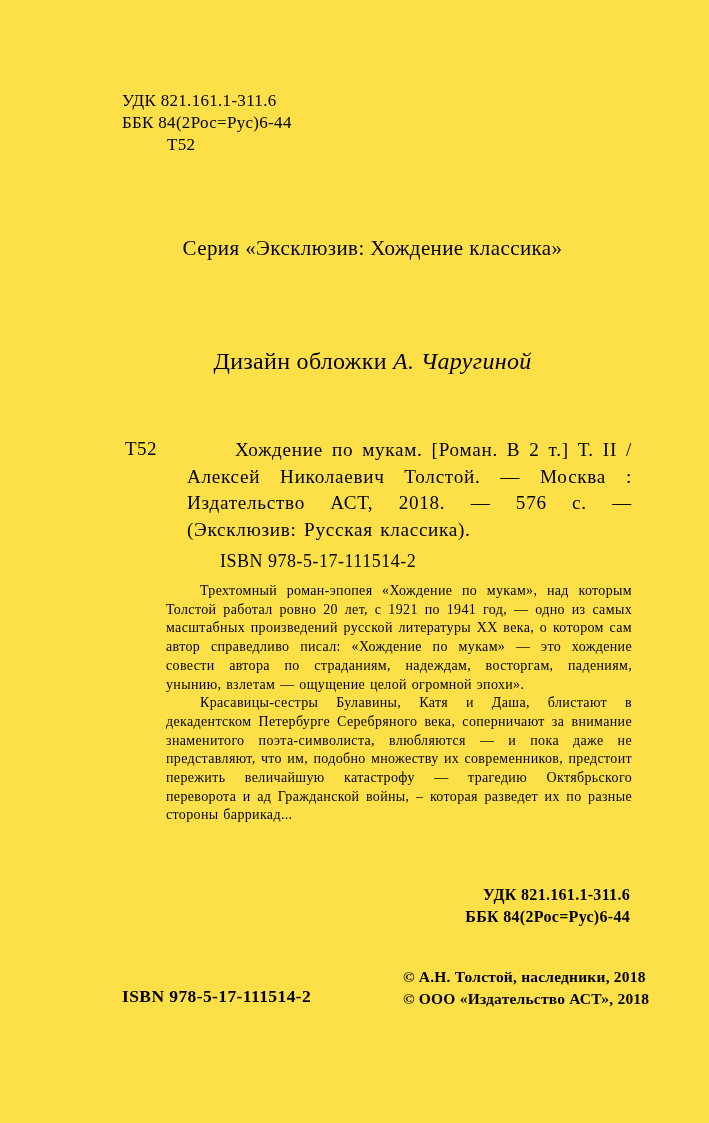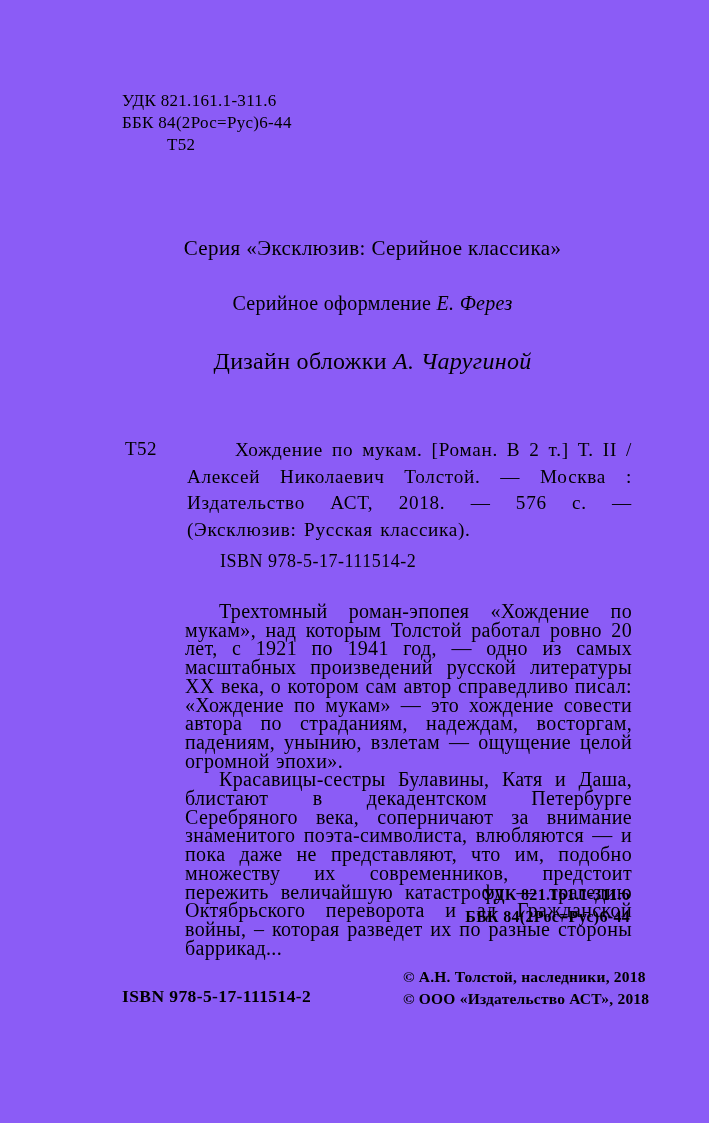--- a/index.html
+++ b/index.html
@@ -7,21 +7,21 @@
   body {
     font-family: "Liberation Serif", "DejaVu Serif", serif;
     background: #ffffff;
     color: #000000;
     position: relative;
     overflow: hidden;
   }
   .page {
     position: absolute;
     inset: 0;
-    background: #8b5cf6;
+    background: #fde047;
   }
 
   
   .top-codes {
     position: absolute;
     left: 122px;
     top: 90px;
     font-size: 17px;
     line-height: 22px;
     letter-spacing: 0.3px;
@@ -73,30 +73,29 @@
     position: absolute;
     left: 220px;
     top: 551px;
     font-size: 18px;
     letter-spacing: 0.5px;
   }
 
   
   .annotation {
     position: absolute;
-    left: 185px;
+    left: 166px;
     right: 77px;
     top: 582px;
-    font-size: 20px;
+    font-size: 14px;
     line-height: 18.7px;
     text-align: justify;
     text-align-last: left;
     letter-spacing: 0.35px;
     word-spacing: 1px;
-    margin-top: 20px;
   }
   .annotation p { text-indent: 34px; }
 
   
   .bottom-codes {
     position: absolute;
     right: 79px;
     top: 884px;
     text-align: right;
     font-weight: bold;
@@ -128,26 +127,22 @@
 <body>
 
 <div class="page">
 
   <div class="top-codes">
     <div>УДК 821.161.1-311.6</div>
     <div>ББК 84(2Рос=Рус)6-44</div>
     <div class="code-line">Т52</div>
   </div>
 
-  <div class="center-block series-line">Серия «Эксклюзив: Серийное классика»</div>
+  <div class="center-block series-line">Серия «Эксклюзив: Хождение классика»</div>
 
-  <div class="center-block design-line">
-    <span>Серийное оформление</span>
-    <span class="it">Е. Ферез</span>
-  </div>
 
   <div class="center-block cover-line">
     <span>Дизайн обложки</span>
     <span class="it">А. Чаругиной</span>
   </div>
 
 
   <div class="entry-code">Т52</div>
 
   <div class="entry-text">Хождение по мукам. [Роман. В 2 т.] Т. II / Алексей Николаевич Толстой. — Москва : Издательство АСТ, 2018. — 576 с. — (Эксклюзив: Русская классика).</div>

